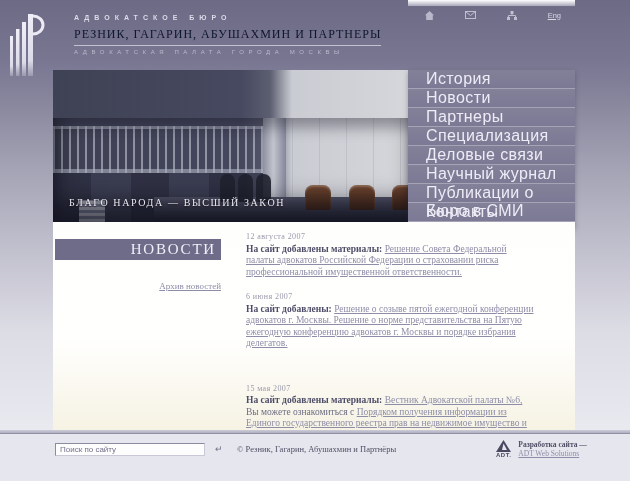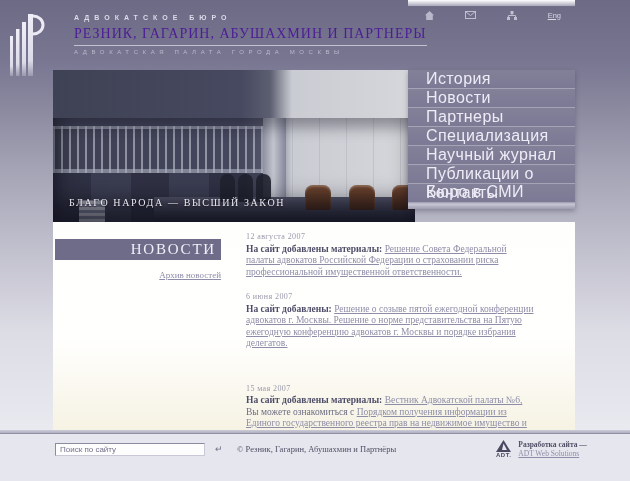--- a/index.html
+++ b/index.html
@@ -9,22 +9,22 @@
     background:linear-gradient(180deg,#6c6a85 0px,#787691 60px,#8d8ca1 115px,
       #a3a2b4 165px,#bcbbc9 235px,#dcdce5 330px,#e9e9f0 430px,#ececf2 481px);
   }
   .abs{position:absolute;}
   a{text-decoration:underline;cursor:pointer;}
 
   
   .logo{left:8px;top:12px;width:50px;height:66px;}
   .brand{left:74px;top:14px;color:#f2f1f8;}
   .brand-top{font-size:7px;letter-spacing:5px;color:#dcdbe9;font-weight:bold;margin-bottom:3px;white-space:nowrap;}
-  .brand-title{font-family:"Liberation Serif",serif;font-size:14px;letter-spacing:1px;
-    color:#4c1d95;display:inline-block;padding-bottom:3px;
+  .brand-title{font-family:"Liberation Serif",serif;font-size:12px;letter-spacing:1px;
+    color:#0f172a;display:inline-block;padding-bottom:3px;
     border-bottom:1px solid rgba(235,235,245,.65);white-space:nowrap;}
   .brand-sub{font-size:6px;letter-spacing:4.6px;color:#b9b8cc;margin-top:3px;white-space:nowrap;}
 
   .topbar-strip{left:408px;top:0;width:167px;height:6px;
     background:linear-gradient(180deg,#ffffff,#a9a8ba);border-bottom:1px solid #716f88;}
   .topbar{left:408px;top:9px;width:167px;height:12px;display:flex;align-items:center;
     justify-content:space-between;padding:0 14px 0 17px;box-sizing:border-box;gap:28px;}
   .tb-icon{display:inline-block;line-height:0;opacity:.85;}
   .lang{font-size:7.5px;color:#d8d7e4;}
 
@@ -60,21 +60,21 @@
     border-bottom:1px solid #a5a4b6;cursor:pointer;}
   .menu-item:last-of-type{border-bottom:none;height:19px;}
   .menu-cap{height:5px;background:linear-gradient(180deg,#c9c8d6,#9c9bb0);border-top:1px solid #bab9c9;}
 
   
   .content{left:53px;top:222px;width:522px;height:208px;
     background:linear-gradient(180deg,#fefefd 0%,#fffffe 55%,#f6f3e4 100%);}
   .news-bar{position:absolute;left:2px;top:17px;width:166px;height:21px;box-sizing:border-box;
     background:var(--accent,#6f6c8a);color:#f1f0f8;font-family:"Liberation Serif",serif;
     font-size:15px;letter-spacing:1.8px;text-align:right;line-height:21px;padding-right:5px;}
-  .archive-wrap{position:absolute;left:2px;top:42px;width:166px;text-align:right;}
+  .archive-wrap{position:absolute;left:2px;top:53px;width:166px;text-align:right;}
   .archive-link{font-family:"Liberation Serif",serif;font-size:9px;color:var(--link,#8e8da8);}
 
   .news-list{position:absolute;left:193px;top:9px;width:288px;
     font-family:"Liberation Serif",serif;font-size:9.5px;line-height:11.5px;color:#6e6d83;}
   .news-item{margin-bottom:13px;}
   .news-item-3{margin-top:33px;}
   .news-date{font-size:8px;color:#9a99ac;letter-spacing:.4px;margin-bottom:1px;}
   .news-lead{color:#4e4d68;font-weight:bold;}
   .news-link{color:var(--link,#8e8da8);}
 
@@ -164,20 +164,21 @@
   </div>
   <div class="ph ph-vignette"></div>
   <div class="ph ph-caption">БЛАГО НАРОДА — ВЫСШИЙ ЗАКОН</div>
 </div>
 
 <div class="abs menu">
   <div class="menu-item">История</div>
   <div class="menu-item">Новости</div>
   <div class="menu-item">Партнеры</div>
   <div class="menu-item">Специализация</div>
+  <div class="menu-item">Деловые связи</div>
   <div class="menu-item">Научный журнал</div>
   <div class="menu-item">Публикации о Бюро в СМИ</div>
   <div class="menu-item">Контакты</div>
   <div class="menu-cap"></div>
 </div>
 
 <div class="abs content">
   <div class="news-bar">НОВОСТИ</div>
   <div class="archive-wrap">
     <a class="archive-link">Архив новостей</a>

